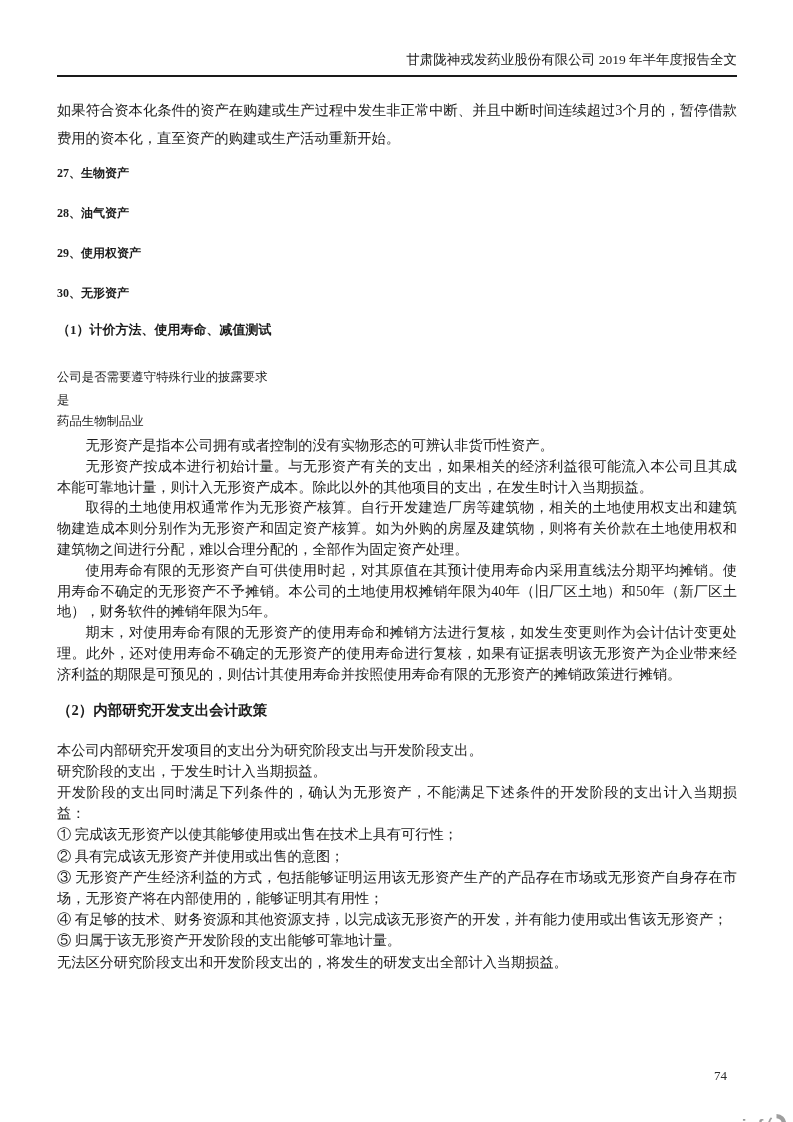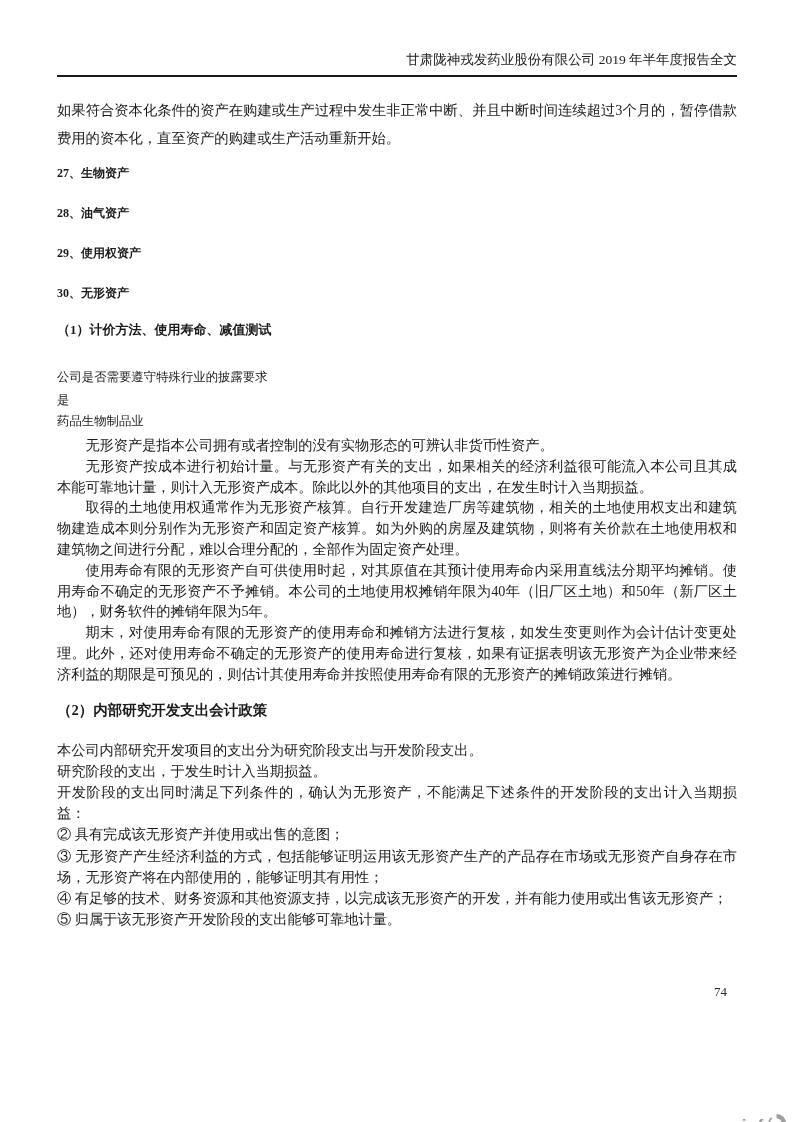--- a/index.html
+++ b/index.html
@@ -52,21 +52,21 @@
     text-align:justify;
   }
   .block2 { margin-top:21px; }
   .block2 p {
     font-size:14.2px;
     line-height:21.2px;
     text-align:justify;
   }
   .pagenum {
     position:absolute;
-    top:984px; right:66px;
+    top:1068px; right:66px;
     font-size:13px;
     color:#2a2a2a;
     margin-left:42px;
   }
   .cninfo {
     position:absolute;
     right:6px; top:1113px;
     text-align:center;
     font-family:"Liberation Sans","DejaVu Sans",sans-serif;
     line-height:1;
@@ -116,24 +116,26 @@
       <p>使用寿命有限的无形资产自可供使用时起，对其原值在其预计使用寿命内采用直线法分期平均摊销。使用寿命不确定的无形资产不予摊销。本公司的土地使用权摊销年限为40年（旧厂区土地）和50年（新厂区土地），财务软件的摊销年限为5年。</p>
       <p>期末，对使用寿命有限的无形资产的使用寿命和摊销方法进行复核，如发生变更则作为会计估计变更处理。此外，还对使用寿命不确定的无形资产的使用寿命进行复核，如果有证据表明该无形资产为企业带来经济利益的期限是可预见的，则估计其使用寿命并按照使用寿命有限的无形资产的摊销政策进行摊销。</p>
     </div>
 
     <div class="hsub2">（2）内部研究开发支出会计政策</div>
 
     <div class="block2">
       <p>本公司内部研究开发项目的支出分为研究阶段支出与开发阶段支出。</p>
       <p>研究阶段的支出，于发生时计入当期损益。</p>
       <p>开发阶段的支出同时满足下列条件的，确认为无形资产，不能满足下述条件的开发阶段的支出计入当期损益：</p>
+      <p>① 完成该无形资产以使其能够使用或出售在技术上具有可行性；</p>
       <p>② 具有完成该无形资产并使用或出售的意图；</p>
       <p>③ 无形资产产生经济利益的方式，包括能够证明运用该无形资产生产的产品存在市场或无形资产自身存在市场，无形资产将在内部使用的，能够证明其有用性；</p>
       <p>④ 有足够的技术、财务资源和其他资源支持，以完成该无形资产的开发，并有能力使用或出售该无形资产；</p>
       <p>⑤ 归属于该无形资产开发阶段的支出能够可靠地计量。</p>
+      <p>无法区分研究阶段支出和开发阶段支出的，将发生的研发支出全部计入当期损益。</p>
     </div>
 
   </div>
 
   <div class="pagenum">74</div>
 
   <div class="cninfo">
     <div class="brandrow">
       <span class="brand">cninf</span>
       <span>

